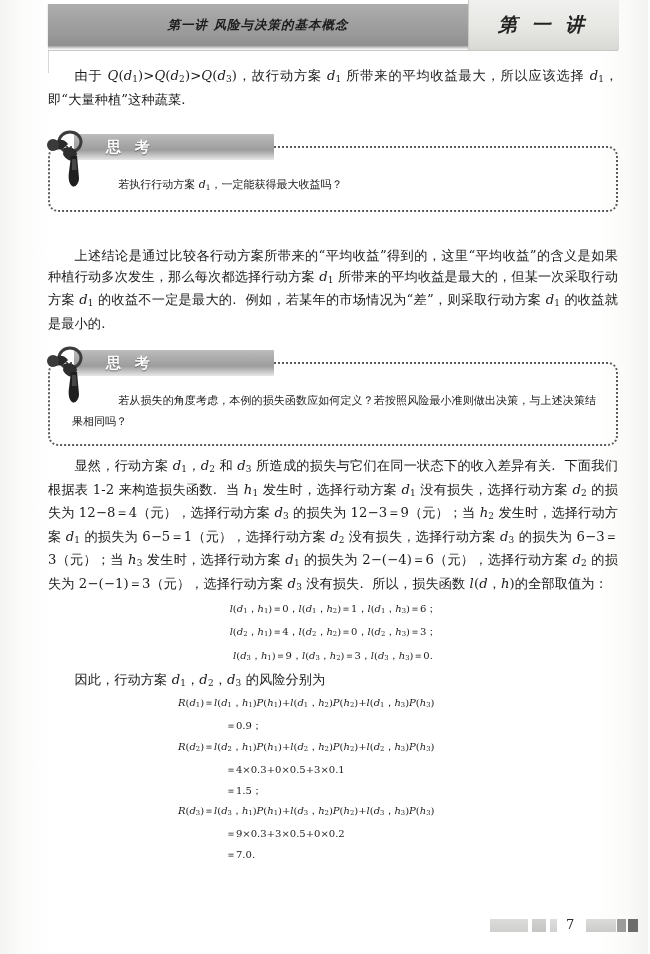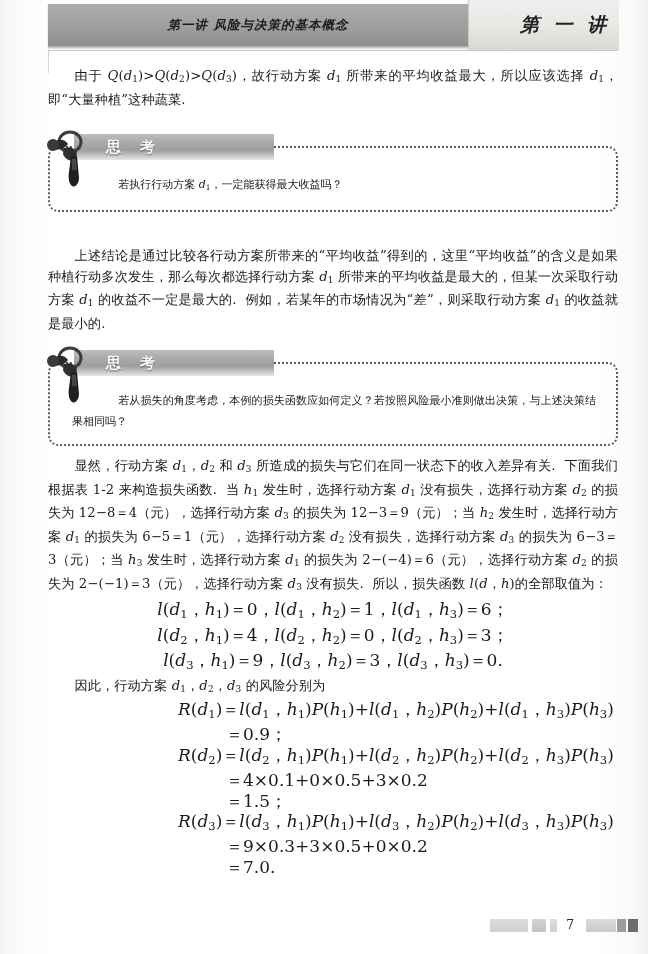--- a/index.html
+++ b/index.html
@@ -73,21 +73,20 @@
     display: flex;
     align-items: center;
     justify-content: center;
     font-family: "DejaVu Sans", "Liberation Sans", sans-serif;
     font-size: 19px;
     font-weight: bold;
     font-style: italic;
     letter-spacing: 4px;
     color: #222;
     white-space: nowrap;
-    padding-left: 22px;
   }
   .header-rule {
     position: absolute;
     left: 48px; top: 50px;
     width: 570px; height: 1px;
     background: #c7c7c4;
   }
   .header-stub {
     position: absolute;
     left: 48px; top: 51px;
@@ -107,21 +106,21 @@
     font-size: 13.2px;
     line-height: 20.6px;
     text-align: justify;
     text-justify: inter-ideograph;
     letter-spacing: 0.1px;
   }
   p.indent { text-indent: 2em; }
 
   .blk {
     margin: 0;
-    font-size: 17px;
+    font-size: 10px;
     line-height: 20.6px;
     white-space: nowrap;
   }
   .eq-center { text-align: center; }
   .eq-ind1 { padding-left: 130px; }
   .eq-ind2 { padding-left: 178px; }
 
   i.v { font-style: italic; font-family: "DejaVu Serif", "Liberation Serif", serif; }
   sub { font-size: 0.68em; vertical-align: -0.22em; }
 
@@ -152,21 +151,21 @@
     background: linear-gradient(180deg, #bdbdbd 0%, #acacac 30%, #9d9d9d 62%, #cfcfcf 88%, #e8e8e6 100%);
     border-radius: 1px;
   }
   .think-tag-text {
     position: absolute;
     left: 56px;
     top: -14px;
     height: 26px;
     display: flex;
     align-items: center;
-    font-family: Liberation Mono, monospace;
+    font-family: Liberation Serif, serif;
     font-size: 15px;
     font-weight: bold;
     letter-spacing: 5px;
     color: #fbfbfb;
     text-shadow: 0 1px 1px rgba(0,0,0,0.45);
     white-space: nowrap;
   }
   .pen-icon {
     position: absolute;
     left: -6px;
@@ -275,21 +274,21 @@
     </p>
 
     <div class="blk eq-ind1">
       <i class="v">R</i>(<i class="v">d</i><sub>1</sub>)＝<i class="v">l</i>(<i class="v">d</i><sub>1</sub>，<i class="v">h</i><sub>1</sub>)<i class="v">P</i>(<i class="v">h</i><sub>1</sub>)+<i class="v">l</i>(<i class="v">d</i><sub>1</sub>，<i class="v">h</i><sub>2</sub>)<i class="v">P</i>(<i class="v">h</i><sub>2</sub>)+<i class="v">l</i>(<i class="v">d</i><sub>1</sub>，<i class="v">h</i><sub>3</sub>)<i class="v">P</i>(<i class="v">h</i><sub>3</sub>)
     </div>
     <div class="blk eq-ind2">＝0.9；</div>
 
     <div class="blk eq-ind1">
       <i class="v">R</i>(<i class="v">d</i><sub>2</sub>)＝<i class="v">l</i>(<i class="v">d</i><sub>2</sub>，<i class="v">h</i><sub>1</sub>)<i class="v">P</i>(<i class="v">h</i><sub>1</sub>)+<i class="v">l</i>(<i class="v">d</i><sub>2</sub>，<i class="v">h</i><sub>2</sub>)<i class="v">P</i>(<i class="v">h</i><sub>2</sub>)+<i class="v">l</i>(<i class="v">d</i><sub>2</sub>，<i class="v">h</i><sub>3</sub>)<i class="v">P</i>(<i class="v">h</i><sub>3</sub>)
     </div>
-    <div class="blk eq-ind2">＝4×0.1+0×0.5+3×0.2</div>
+    <div class="blk eq-ind2">＝4×0.3+0×0.5+3×0.1</div>
     <div class="blk eq-ind2">＝1.5；</div>
 
     <div class="blk eq-ind1">
       <i class="v">R</i>(<i class="v">d</i><sub>3</sub>)＝<i class="v">l</i>(<i class="v">d</i><sub>3</sub>，<i class="v">h</i><sub>1</sub>)<i class="v">P</i>(<i class="v">h</i><sub>1</sub>)+<i class="v">l</i>(<i class="v">d</i><sub>3</sub>，<i class="v">h</i><sub>2</sub>)<i class="v">P</i>(<i class="v">h</i><sub>2</sub>)+<i class="v">l</i>(<i class="v">d</i><sub>3</sub>，<i class="v">h</i><sub>3</sub>)<i class="v">P</i>(<i class="v">h</i><sub>3</sub>)
     </div>
     <div class="blk eq-ind2">＝9×0.3+3×0.5+0×0.2</div>
     <div class="blk eq-ind2">＝7.0.</div>
   </div>
 
   <div class="footer">

